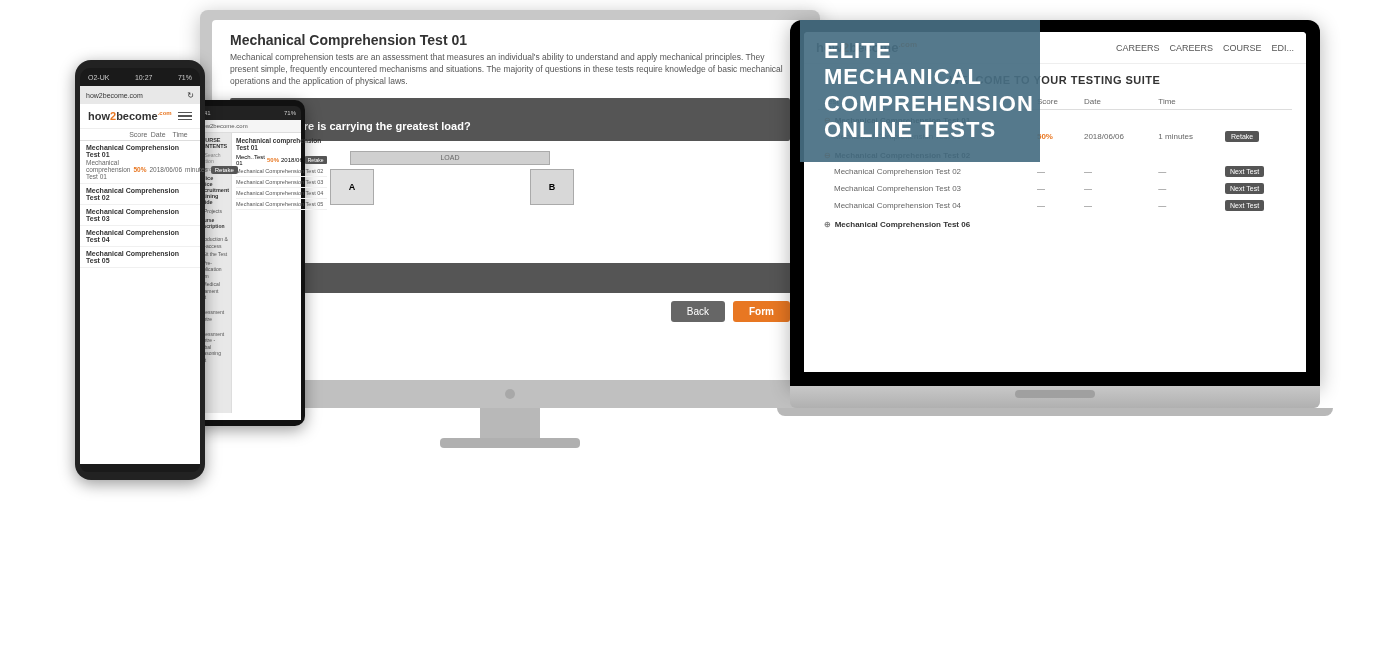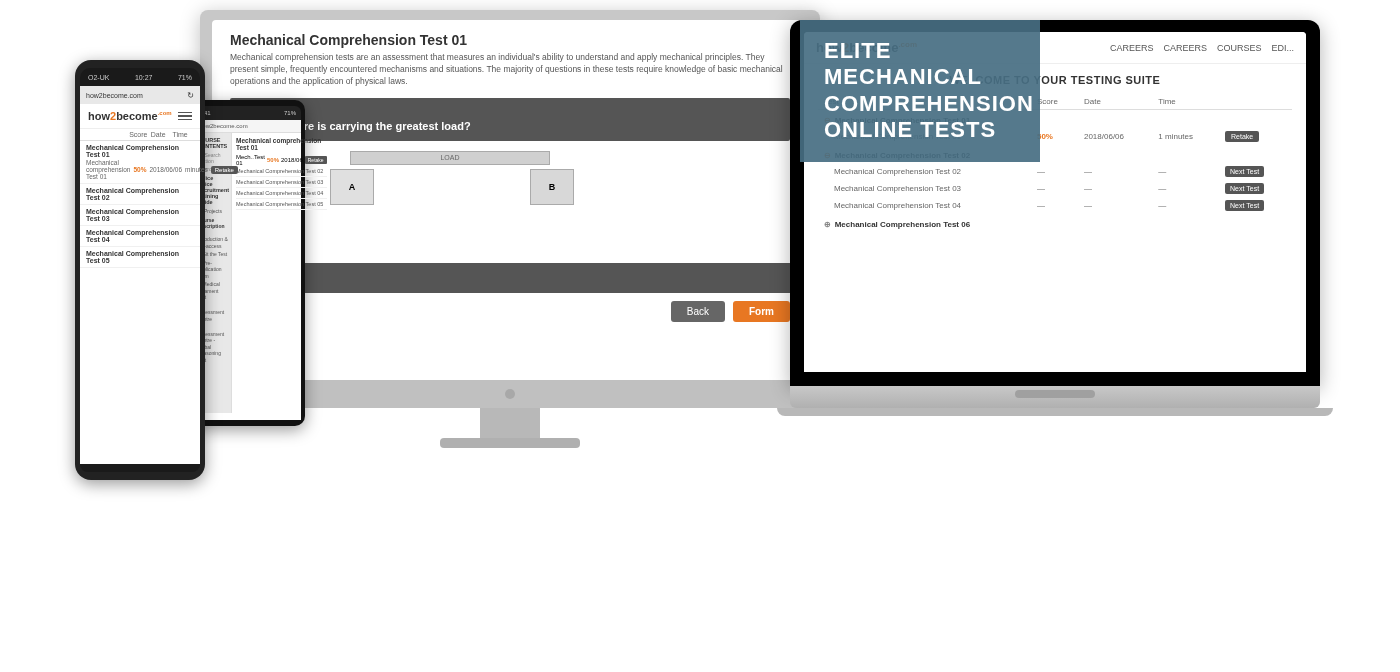--- a/index.html
+++ b/index.html
@@ -616,21 +616,21 @@
   <div class="laptop-screen-outer">
     <div class="laptop-screen-inner">
 
       <div class="laptop-nav">
         <div class="laptop-logo">
           how<span>2</span>become<span class="com">.com</span>
         </div>
         <div class="laptop-nav-links">
           <span>CAREERS</span>
           <span>CAREERS</span>
-          <span>COURSES</span>
+          <span>COURSE</span>
           <span>EDI...</span>
         </div>
       </div>
 
       <div class="laptop-content">
         <div class="laptop-welcome">WELCOME TO YOUR TESTING SUITE</div>
         <table class="laptop-table">
           <thead>
             <tr>
               <th>Test</th>

